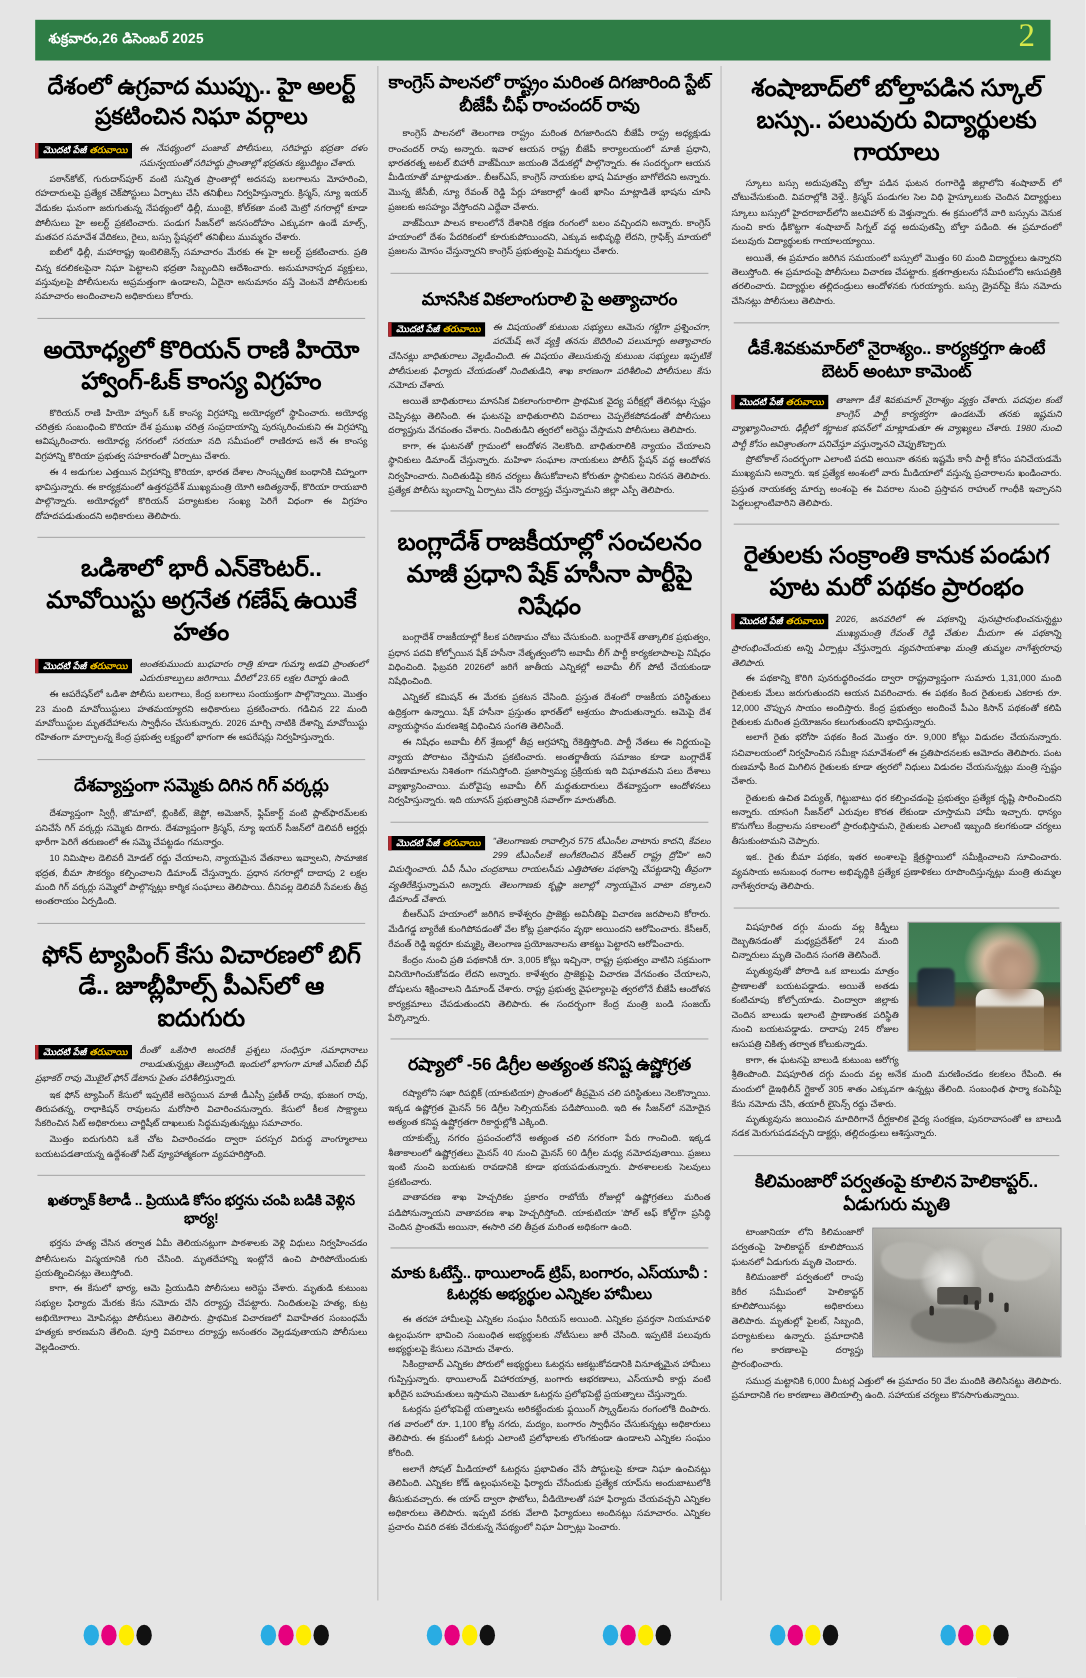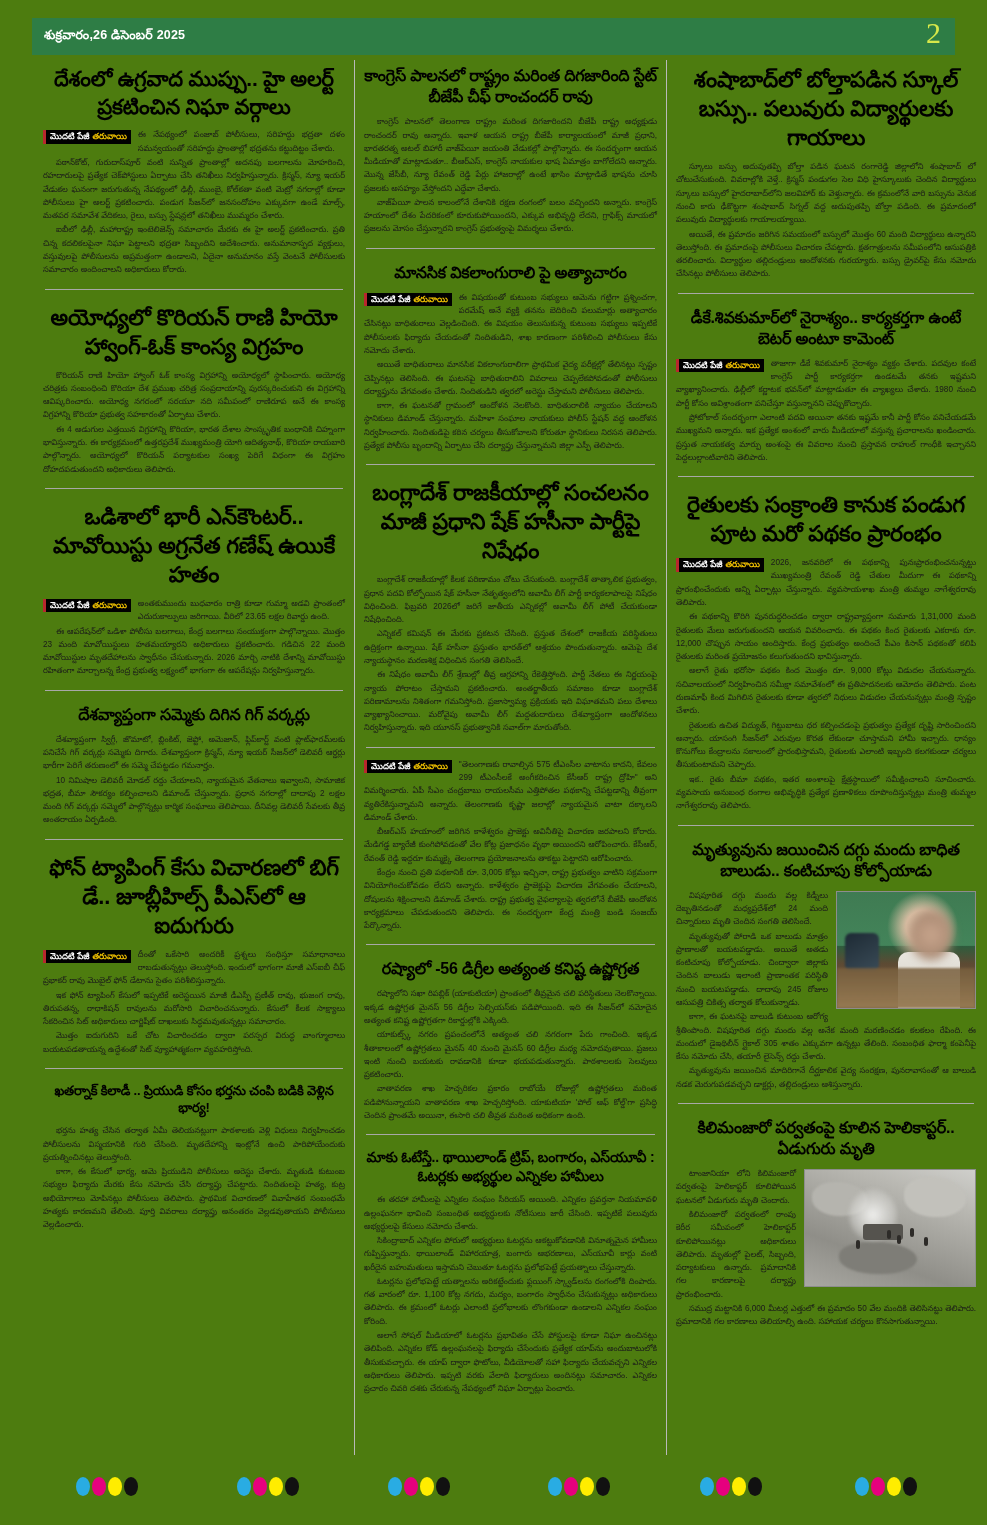--- a/index.html
+++ b/index.html
@@ -9,21 +9,21 @@
     height: 1525px;
     background: #ffffff;
     font-family: "Liberation Sans", "DejaVu Sans", sans-serif;
     overflow: hidden;
   }
 
   .page {
     position: relative;
     width: 987px;
     height: 1525px;
-    background: #4d7c0f;
+    background: #e5e5e5;
     padding: 0;
   }
 
   
   .masthead {
     position: absolute;
     left: 32px;
     top: 18px;
     width: 923px;
     height: 37px;
@@ -45,21 +45,21 @@
     line-height: 30px;
     font-family: "Liberation Serif", "DejaVu Serif", serif;
     font-weight: normal;
     position: relative;
     top: -4px;
   }
 
   
   .columns {
     position: absolute;
-    left: 34px;
+    left: 23px;
     top: 60px;
     width: 951px;
     height: 1395px;
     display: flex;
   }
   .col {
     position: relative;
     padding: 0 9px;
   }
   .col-1 { width: 320px; }
@@ -107,21 +107,21 @@
 
   p.body {
     font-size: 8.2px;
     line-height: 1.62;
     text-align: justify;
     color: #1a1a1a;
     text-indent: 13px;
     margin-bottom: 1px;
     word-spacing: .3px;
   }
-  p.body.lead { text-indent: 0; }
+  p.body.lead { text-indent: 0; font-style: italic; }
 
   
   .photo {
     position: relative;
     overflow: hidden;
     border: 1px solid #8d8d8d;
   }
   .photo-right {
     float: right;
     margin: 2px 0 4px 8px;
@@ -356,21 +356,20 @@
           <span>2026, జనవరిలో ఈ పథకాన్ని పునఃప్రారంభించనున్నట్టు ముఖ్యమంత్రి రేవంత్ రెడ్డి చేతుల మీదుగా ఈ పథకాన్ని ప్రారంభించేందుకు అన్ని ఏర్పాట్లు చేస్తున్నారు. వ్యవసాయశాఖ మంత్రి తుమ్మల నాగేశ్వరరావు తెలిపారు.</span>
         </p>
         <p class="body">ఈ పథకాన్ని కొరిగి పునరుద్ధరించడం ద్వారా రాష్ట్రవ్యాప్తంగా సుమారు 1,31,000 మంది రైతులకు మేలు జరుగుతుందని ఆయన వివరించారు. ఈ పథకం కింద రైతులకు ఎకరాకు రూ. 12,000 చొప్పున సాయం అందిస్తారు. కేంద్ర ప్రభుత్వం అందించే పీఎం కిసాన్ పథకంతో కలిపి రైతులకు మరింత ప్రయోజనం కలుగుతుందని భావిస్తున్నారు.</p>
         <p class="body">అలాగే రైతు భరోసా పథకం కింద మొత్తం రూ. 9,000 కోట్లు విడుదల చేయనున్నారు. సచివాలయంలో నిర్వహించిన సమీక్షా సమావేశంలో ఈ ప్రతిపాదనలకు ఆమోదం తెలిపారు. పంట రుణమాఫీ కింద మిగిలిన రైతులకు కూడా త్వరలో నిధులు విడుదల చేయనున్నట్లు మంత్రి స్పష్టం చేశారు.</p>
         <p class="body">రైతులకు ఉచిత విద్యుత్, గిట్టుబాటు ధర కల్పించడంపై ప్రభుత్వం ప్రత్యేక దృష్టి సారించిందని అన్నారు. యాసంగి సీజన్‌లో ఎరువుల కొరత లేకుండా చూస్తామని హామీ ఇచ్చారు. ధాన్యం కొనుగోలు కేంద్రాలను సకాలంలో ప్రారంభిస్తామని, రైతులకు ఎలాంటి ఇబ్బంది కలగకుండా చర్యలు తీసుకుంటామని చెప్పారు.</p>
         <p class="body">ఇక.. రైతు బీమా పథకం, ఇతర అంశాలపై క్షేత్రస్థాయిలో సమీక్షించాలని సూచించారు. వ్యవసాయ అనుబంధ రంగాల అభివృద్ధికి ప్రత్యేక ప్రణాళికలు రూపొందిస్తున్నట్లు మంత్రి తుమ్మల నాగేశ్వరరావు తెలిపారు.</p>
       </div>
       <div class="rule"></div>
 
       <div class="article">
-        <h2 class="headline hl-md">మృత్యువును జయించిన దగ్గు మందు బాధిత బాలుడు.. కంటిచూపు కోల్పోయాడు</h2>
         <div class="photo photo-right ph-boy">
           <div class="obj"></div>
           <div class="shirt"></div>
           <div class="blurface"></div>
           <div class="floor"></div>
         </div>
         <p class="body">విషపూరిత దగ్గు మందు వల్ల కిడ్నీలు దెబ్బతినడంతో మధ్యప్రదేశ్‌లో 24 మంది చిన్నారులు మృతి చెందిన సంగతి తెలిసిందే.</p>
         <p class="body">మృత్యువుతో పోరాడి ఒక బాలుడు మాత్రం ప్రాణాలతో బయటపడ్డాడు. అయితే అతడు కంటిచూపు కోల్పోయాడు. చింద్వారా జిల్లాకు చెందిన బాలుడు ఇలాంటి ప్రాణాంతక పరిస్థితి నుంచి బయటపడ్డాడు. దాదాపు 245 రోజుల ఆసుపత్రి చికిత్స తర్వాత కోలుకున్నాడు.</p>
         <p class="body">కాగా, ఈ ఘటనపై బాలుడి కుటుంబ ఆరోగ్య శ్రీతింపొంది. విషపూరిత దగ్గు మందు వల్ల అనేక మంది మరణించడం కలకలం రేపింది. ఈ మందులో డైఇథిలీన్ గ్లైకాల్ 305 శాతం ఎక్కువగా ఉన్నట్లు తేలింది. సంబంధిత ఫార్మా కంపెనీపై కేసు నమోదు చేసి, తయారీ లైసెన్స్ రద్దు చేశారు.</p>
         <p class="body">మృత్యువును జయించిన మాదిరిగానే దీర్ఘకాలిక వైద్య సంరక్షణ, పునరావాసంతో ఆ బాలుడి నడక మెరుగుపడవచ్చని డాక్టర్లు, తల్లిదండ్రులు ఆశిస్తున్నారు.</p>

